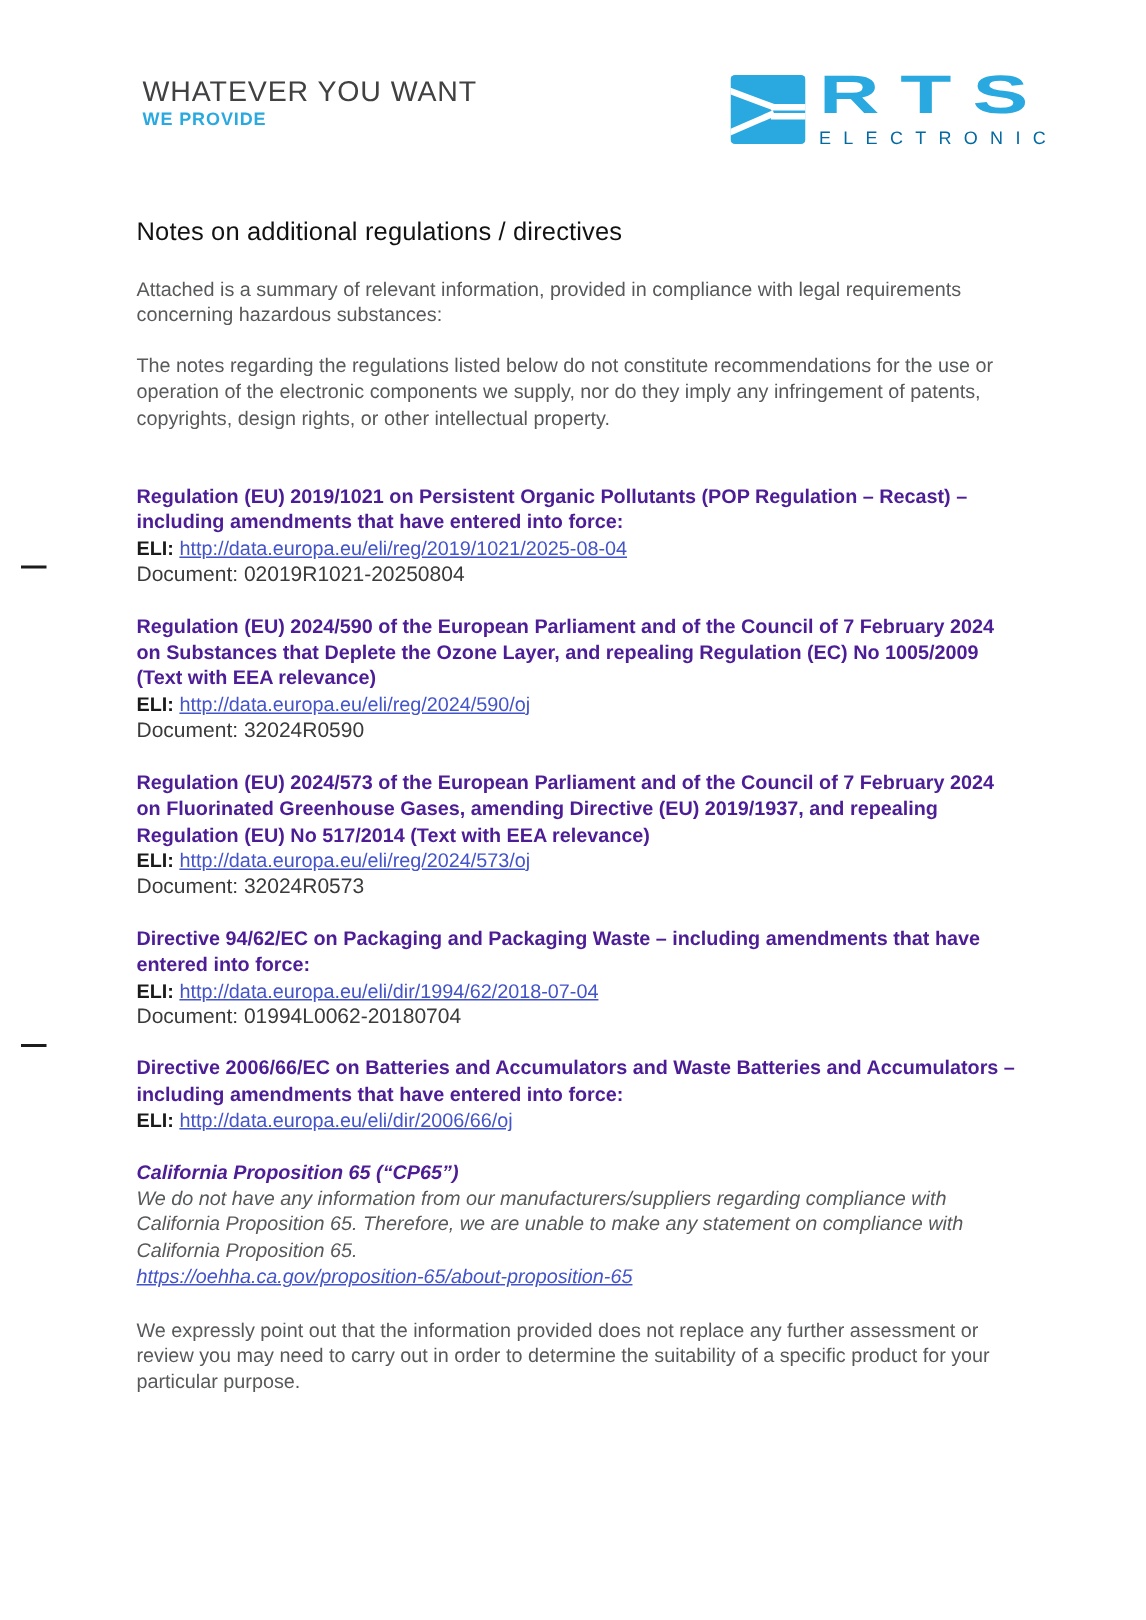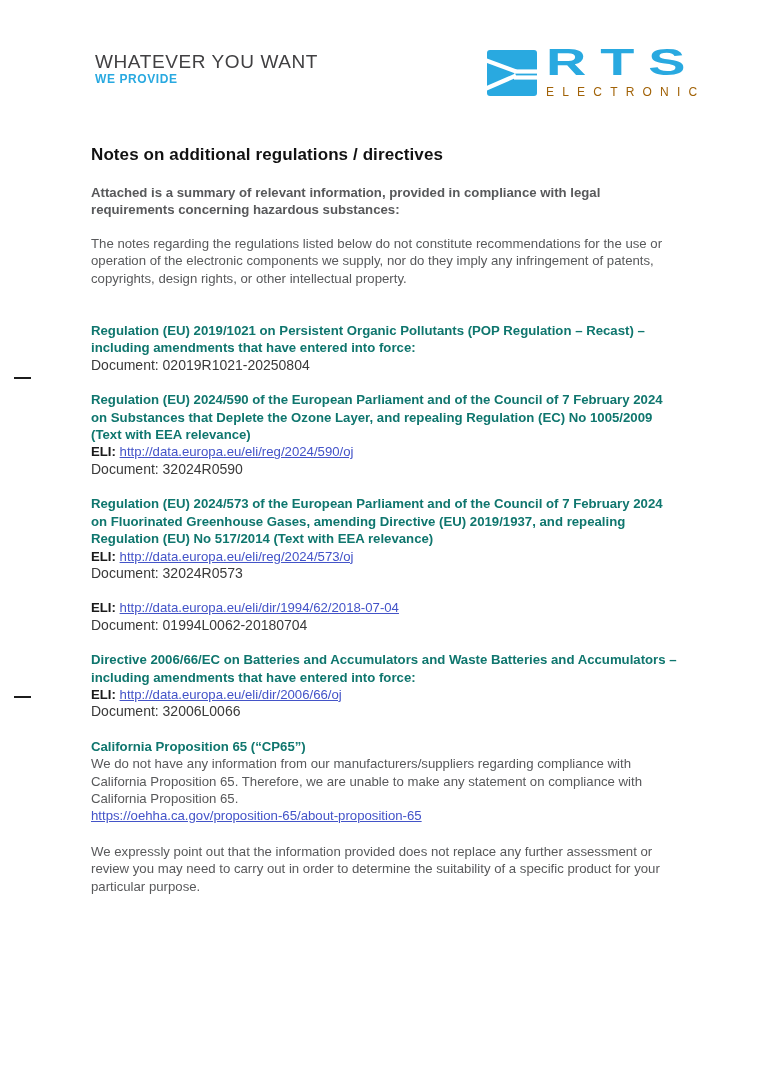--- a/index.html
+++ b/index.html
@@ -33,44 +33,44 @@
   }
   .logo { position:absolute; left:487px; top:46px; display:flex; align-items:center; }
   .logo-icon { width:50px; height:46px; display:block; }
   .logo-text { margin-left:9px; display:flex; flex-direction:column; }
   .logo-brand {
     font-size:36px; font-weight:bold; color:#29a9e0; letter-spacing:9px;
     transform:scaleX(1.55); transform-origin:left top; line-height:34px;
     white-space:nowrap;
   }
   .logo-sub {
-    font-size:12px; color:#a16207; letter-spacing:8.2px; margin-top:5px;
+    font-size:12px; color:#0369a1; letter-spacing:8.2px; margin-top:5px;
     white-space:nowrap;
   }
 
   
   .content { position:absolute; left:91px; top:145px; width:586px; }
   .doc-title {
-    font-size:17px; font-weight:bold; color:#121212; letter-spacing:0.1px;
+    font-size:17px; font-weight:normal; color:#121212; letter-spacing:0.1px;
     margin-bottom:19px;
   }
   .para {
     font-size:13.2px; line-height:17.4px; color:#58595b;
   }
-  .para.intro { margin-bottom:16px;font-weight:bold; }
+  .para.intro { margin-bottom:16px; }
   .para.disclaimer { margin-bottom:35px; }
   .section { margin-bottom:17px; }
   .section-heading {
-    font-size:13.2px; line-height:17.4px; font-weight:bold; color:#0f766e;
+    font-size:13.2px; line-height:17.4px; font-weight:bold; color:#4c1d95;
   }
   .eli-line { font-size:13.2px; line-height:17.4px; }
   .eli-label { font-weight:bold; color:#1a1a1a; }
   a.doc-link { color:#4353c8; text-decoration:underline; }
   .doc-number { font-size:14px; line-height:17.4px; color:#3a3a3a; }
-  .cp65 { margin-bottom:18px; }
+  .cp65 { margin-bottom:18px;font-style:italic; }
   .cp65 .para { margin:0; }
   .closing { }
 </style>
 </head>
 <body>
 
 <div class="page">
 
   <div class="fold-mark top"></div>
   <div class="fold-mark bottom"></div>
@@ -99,20 +99,24 @@
   <div class="content">
 
     <div class="doc-title">Notes on additional regulations / directives</div>
 
     <p class="para intro">Attached is a summary of relevant information, provided in compliance with legal requirements concerning hazardous substances:</p>
 
     <p class="para disclaimer">The notes regarding the regulations listed below do not constitute recommendations for the use or operation of the electronic components we supply, nor do they imply any infringement of patents, copyrights, design rights, or other intellectual property.</p>
 
     <div class="section">
       <div class="section-heading">Regulation (EU) 2019/1021 on Persistent Organic Pollutants (POP Regulation – Recast) – including amendments that have entered into force:</div>
+      <div class="eli-line">
+        <span class="eli-label">ELI:</span>
+        <a href="#" class="doc-link">http://data.europa.eu/eli/reg/2019/1021/2025-08-04</a>
+      </div>
       <div class="doc-number">Document: 02019R1021-20250804</div>
     </div>
 
     <div class="section">
       <div class="section-heading">Regulation (EU) 2024/590 of the European Parliament and of the Council of 7 February 2024 on Substances that Deplete the Ozone Layer, and repealing Regulation (EC) No 1005/2009 (Text with EEA relevance)</div>
       <div class="eli-line">
         <span class="eli-label">ELI:</span>
         <a href="#" class="doc-link">http://data.europa.eu/eli/reg/2024/590/oj</a>
       </div>
       <div class="doc-number">Document: 32024R0590</div>
@@ -121,34 +125,34 @@
     <div class="section">
       <div class="section-heading">Regulation (EU) 2024/573 of the European Parliament and of the Council of 7 February 2024 on Fluorinated Greenhouse Gases, amending Directive (EU) 2019/1937, and repealing Regulation (EU) No 517/2014 (Text with EEA relevance)</div>
       <div class="eli-line">
         <span class="eli-label">ELI:</span>
         <a href="#" class="doc-link">http://data.europa.eu/eli/reg/2024/573/oj</a>
       </div>
       <div class="doc-number">Document: 32024R0573</div>
     </div>
 
     <div class="section">
+      <div class="section-heading">Directive 94/62/EC on Packaging and Packaging Waste – including amendments that have entered into force:</div>
       <div class="eli-line">
         <span class="eli-label">ELI:</span>
         <a href="#" class="doc-link">http://data.europa.eu/eli/dir/1994/62/2018-07-04</a>
       </div>
       <div class="doc-number">Document: 01994L0062-20180704</div>
     </div>
 
     <div class="section">
       <div class="section-heading">Directive 2006/66/EC on Batteries and Accumulators and Waste Batteries and Accumulators – including amendments that have entered into force:</div>
       <div class="eli-line">
         <span class="eli-label">ELI:</span>
         <a href="#" class="doc-link">http://data.europa.eu/eli/dir/2006/66/oj</a>
       </div>
-      <div class="doc-number">Document: 32006L0066</div>
     </div>
 
     <div class="section cp65">
       <div class="section-heading">California Proposition 65 (“CP65”)</div>
       <p class="para">We do not have any information from our manufacturers/suppliers regarding compliance with California Proposition 65. Therefore, we are unable to make any statement on compliance with California Proposition 65.</p>
       <div class="eli-line">
         <a href="#" class="doc-link">https://oehha.ca.gov/proposition-65/about-proposition-65</a>
       </div>
     </div>
 

